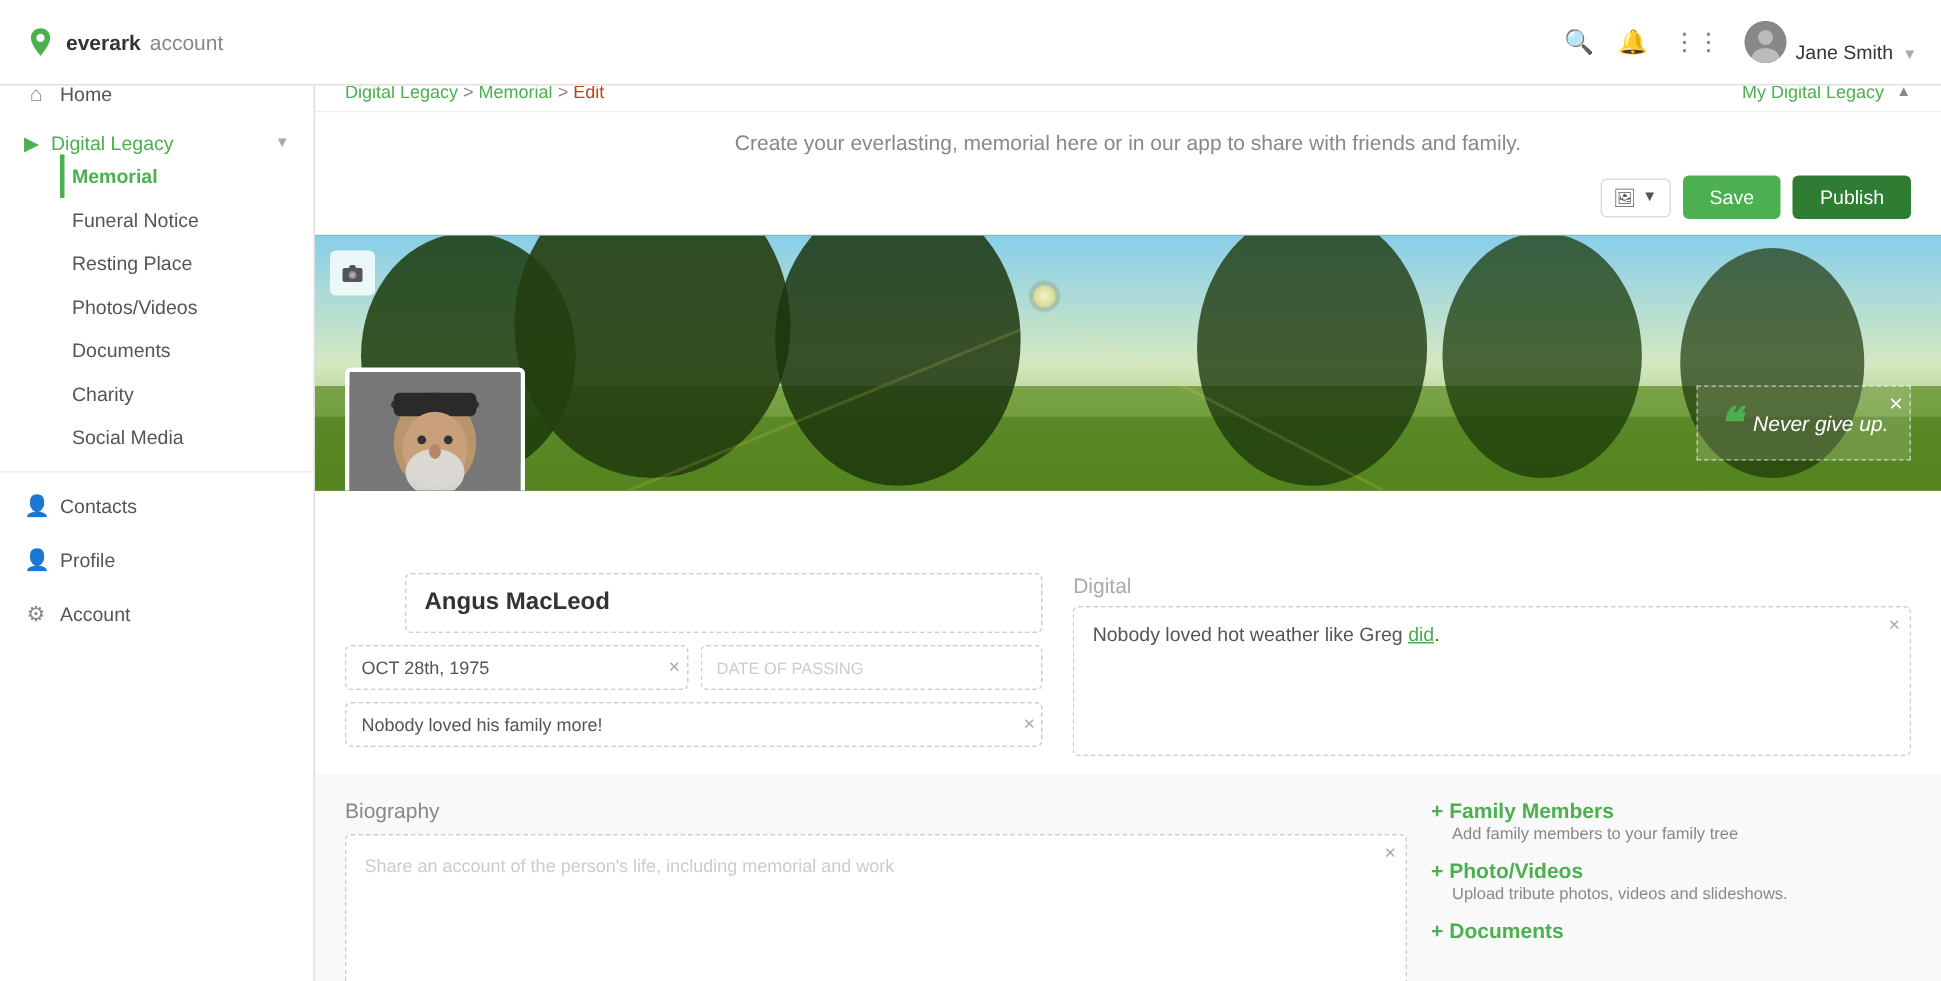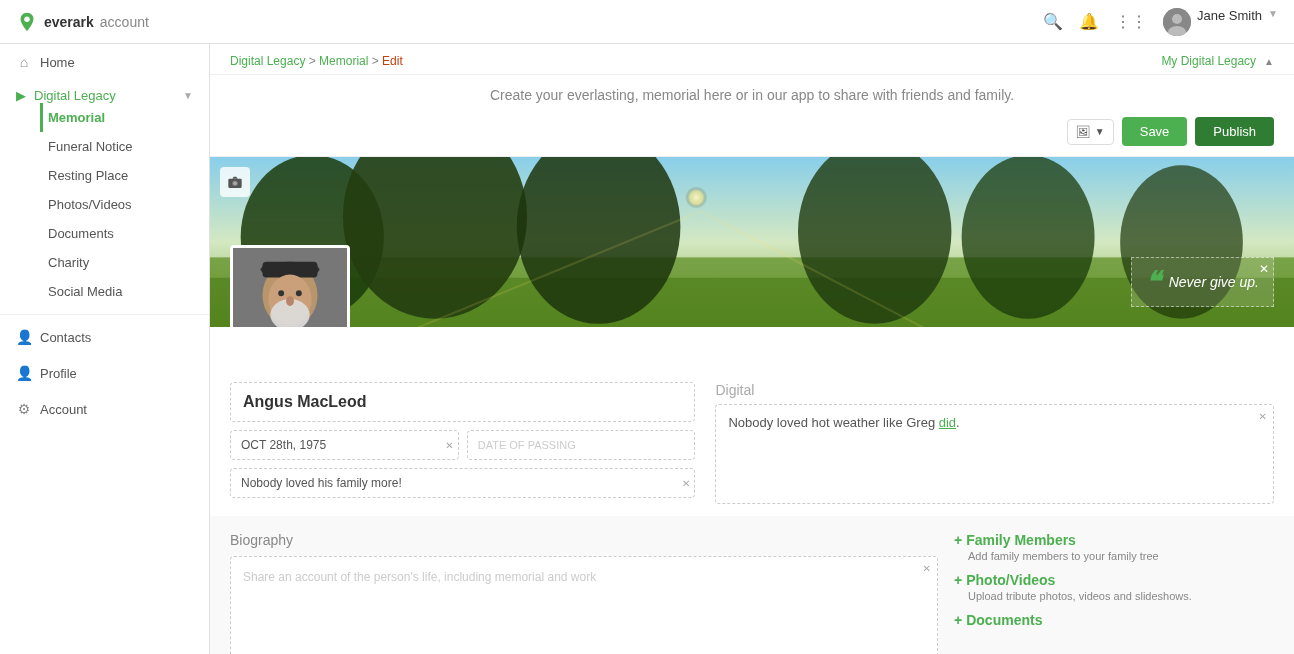--- a/index.html
+++ b/index.html
@@ -1,27 +1,27 @@
 <!DOCTYPE html>
 <html><head>
   <meta charset="utf-8">
   <style>
     * { box-sizing: border-box; margin: 0; padding: 0; }
     body { font-family: -apple-system, BlinkMacSystemFont, 'Segoe UI', sans-serif; font-size: 13px; color: #333; background: #f5f5f5; height: 654px; overflow: hidden; }
 
     
     .topnav {
-      display: flex; align-items: center; background: #fff; height: 44px;
+      display: flex; align-items: center; background: #fff; height: 57px;
       border-bottom: 1px solid #e0e0e0; padding: 0 16px; position: fixed; top: 0; left: 0; right: 0; z-index: 100;
     }
     .logo { display: flex; align-items: center; gap: 6px; font-weight: 600; font-size: 14px; color: #333; }
     .logo-icon { width: 22px; height: 22px; }
     .topnav-right { margin-left: auto; display: flex; align-items: center; gap: 16px; }
     .topnav-icon { color: #777; font-size: 16px; cursor: pointer; }
-    .user-info { display: flex; align-items: flex-start; gap: 6px; cursor: pointer; font-size: 13px; color: #333; }
+    .user-info { display: flex; align-items: flex-end; gap: 6px; cursor: pointer; font-size: 13px; color: #333; }
     .avatar { width: 28px; height: 28px; border-radius: 50%; background: #888; display: flex; align-items: center; justify-content: center; color: #fff; font-size: 11px; overflow: hidden; }
 
     
     .layout { display: flex; margin-top: 44px; height: calc(654px - 44px); }
 
     
     .sidebar { width: 210px; background: #fff; border-right: 1px solid #e0e0e0; overflow-y: auto; flex-shrink: 0; }
     .sidebar-item { display: flex; align-items: center; gap: 8px; padding: 10px 16px; cursor: pointer; color: #555; font-size: 13px; }
     .sidebar-item-icon { width: 16px; text-align: center; font-size: 14px; color: #888; }
     .sidebar-section { padding: 8px 16px 4px; }
@@ -69,21 +69,21 @@
     }
     .hero-sun { position: absolute; top: 25%; left: 45%; width: 60px; height: 60px; border-radius: 50%; background: radial-gradient(circle, #fff8c0 0%, #ffe066 50%, rgba(255,200,0,0) 100%); opacity: 0.8; }
     .hero-camera-btn { position: absolute; top: 10px; left: 10px; width: 30px; height: 30px; background: rgba(255,255,255,0.8); border-radius: 4px; display: flex; align-items: center; justify-content: center; cursor: pointer; }
     .hero-quote { position: absolute; bottom: 20px; right: 20px; background: rgba(255,255,255,0.15); border: 1px dashed rgba(255,255,255,0.5); padding: 10px 14px; color: #fff; font-size: 14px; font-style: italic; display: flex; align-items: center; gap: 8px; }
     .quote-mark { font-size: 28px; color: #4CAF50; font-weight: 900; line-height: 1; }
     .hero-close { position: absolute; top: 4px; right: 4px; background: none; border: none; color: #fff; cursor: pointer; font-size: 12px; }
 
     
     .profile-photo-wrap { position: absolute; left: 20px; bottom: -40px; width: 120px; height: 120px; background: #888; border: 3px solid #fff; border-radius: 4px; overflow: hidden; }
     .profile-photo-inner { width: 100%; height: 100%; background: linear-gradient(135deg, #555 0%, #999 100%); display: flex; align-items: center; justify-content: center; }
-    .name-box { border: 1px dashed #ccc; padding: 10px 12px; border-radius: 4px; margin-bottom: 8px; }
+    .name-box { border: 1px dashed #ccc; padding: 10px 12px; border-radius: 4px; margin-bottom: 8px; margin-left: 40px; }
     .name-input { width: 100%; border: none; outline: none; font-size: 16px; font-weight: 600; color: #333; background: transparent; }
     .dates-row { display: flex; gap: 8px; align-items: flex-start; margin-bottom: 8px; }
     .date-box { border: 1px dashed #ccc; padding: 7px 10px; border-radius: 4px; flex: 1; font-size: 12px; color: #555; position: relative; }
     .date-close { position: absolute; right: 4px; top: 50%; transform: translateY(-50%); color: #aaa; cursor: pointer; font-size: 10px; }
     .dop-box { border: 1px dashed #ccc; padding: 7px 10px; border-radius: 4px; flex: 1; font-size: 12px; color: #aaa; }
     .tagline-box { border: 1px dashed #ccc; padding: 7px 10px; border-radius: 4px; font-size: 12px; color: #555; position: relative; }
     .tagline-close { position: absolute; right: 4px; top: 50%; transform: translateY(-50%); color: #aaa; cursor: pointer; font-size: 10px; }
 
     
     .tribute-label { font-size: 14px; color: #aaa; margin-bottom: 6px; }

